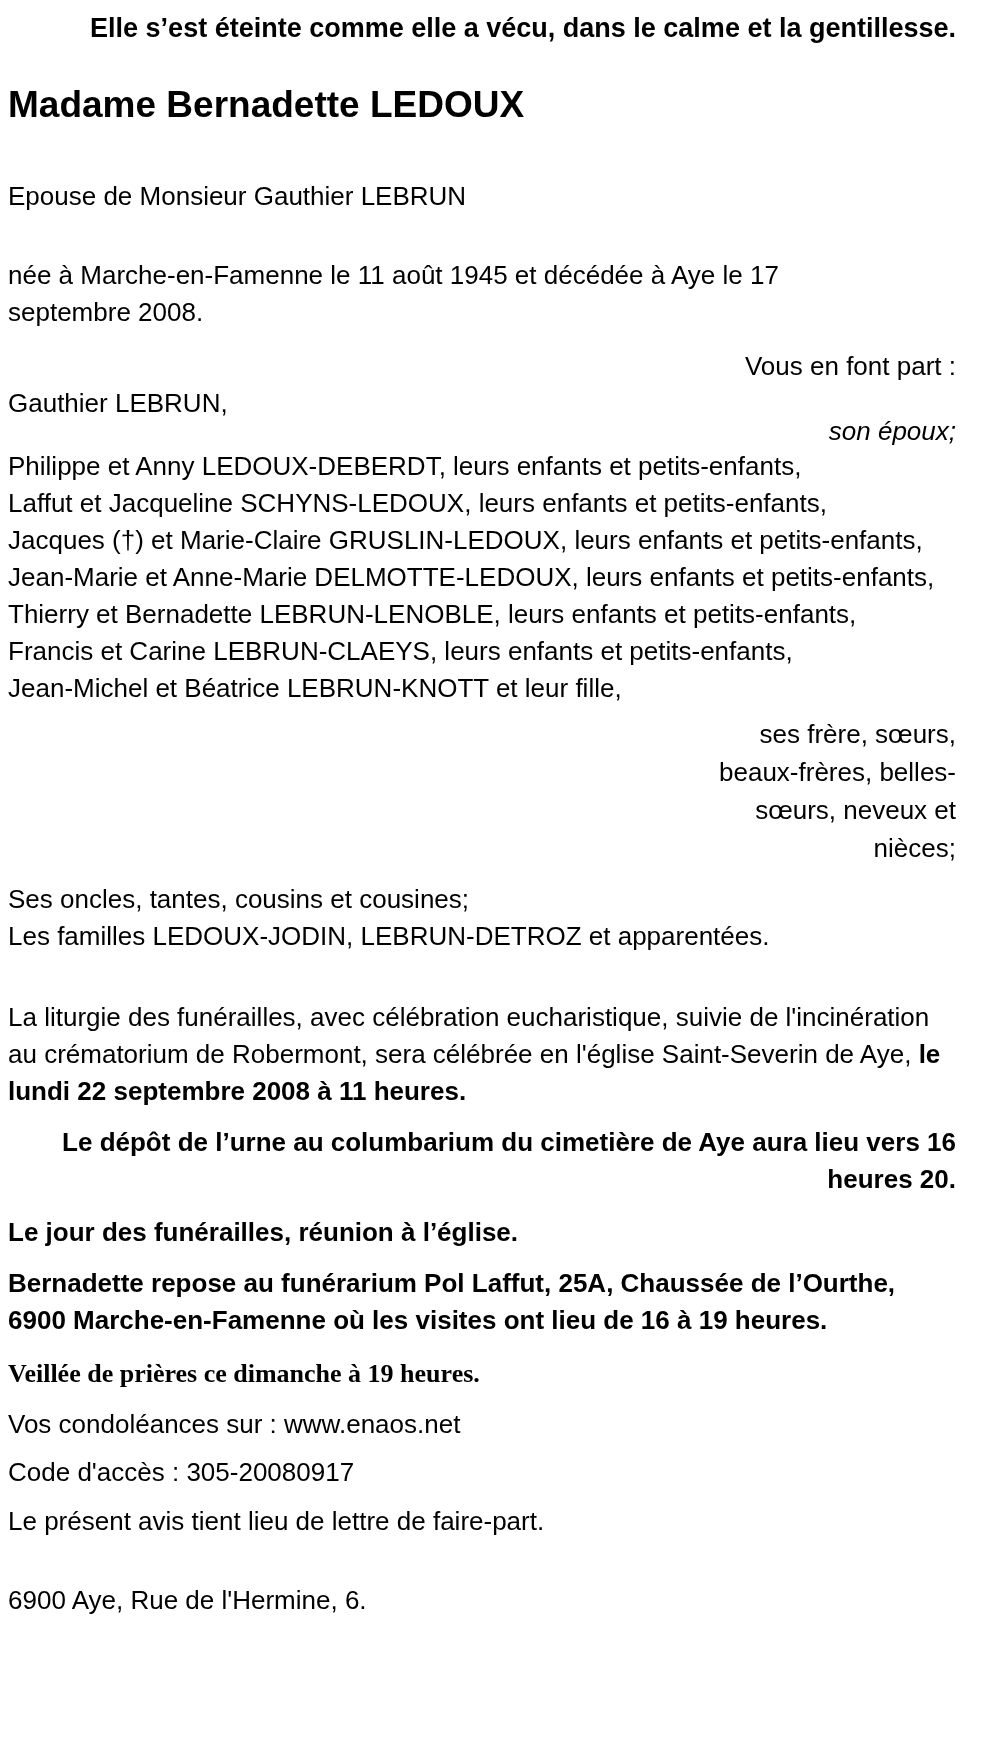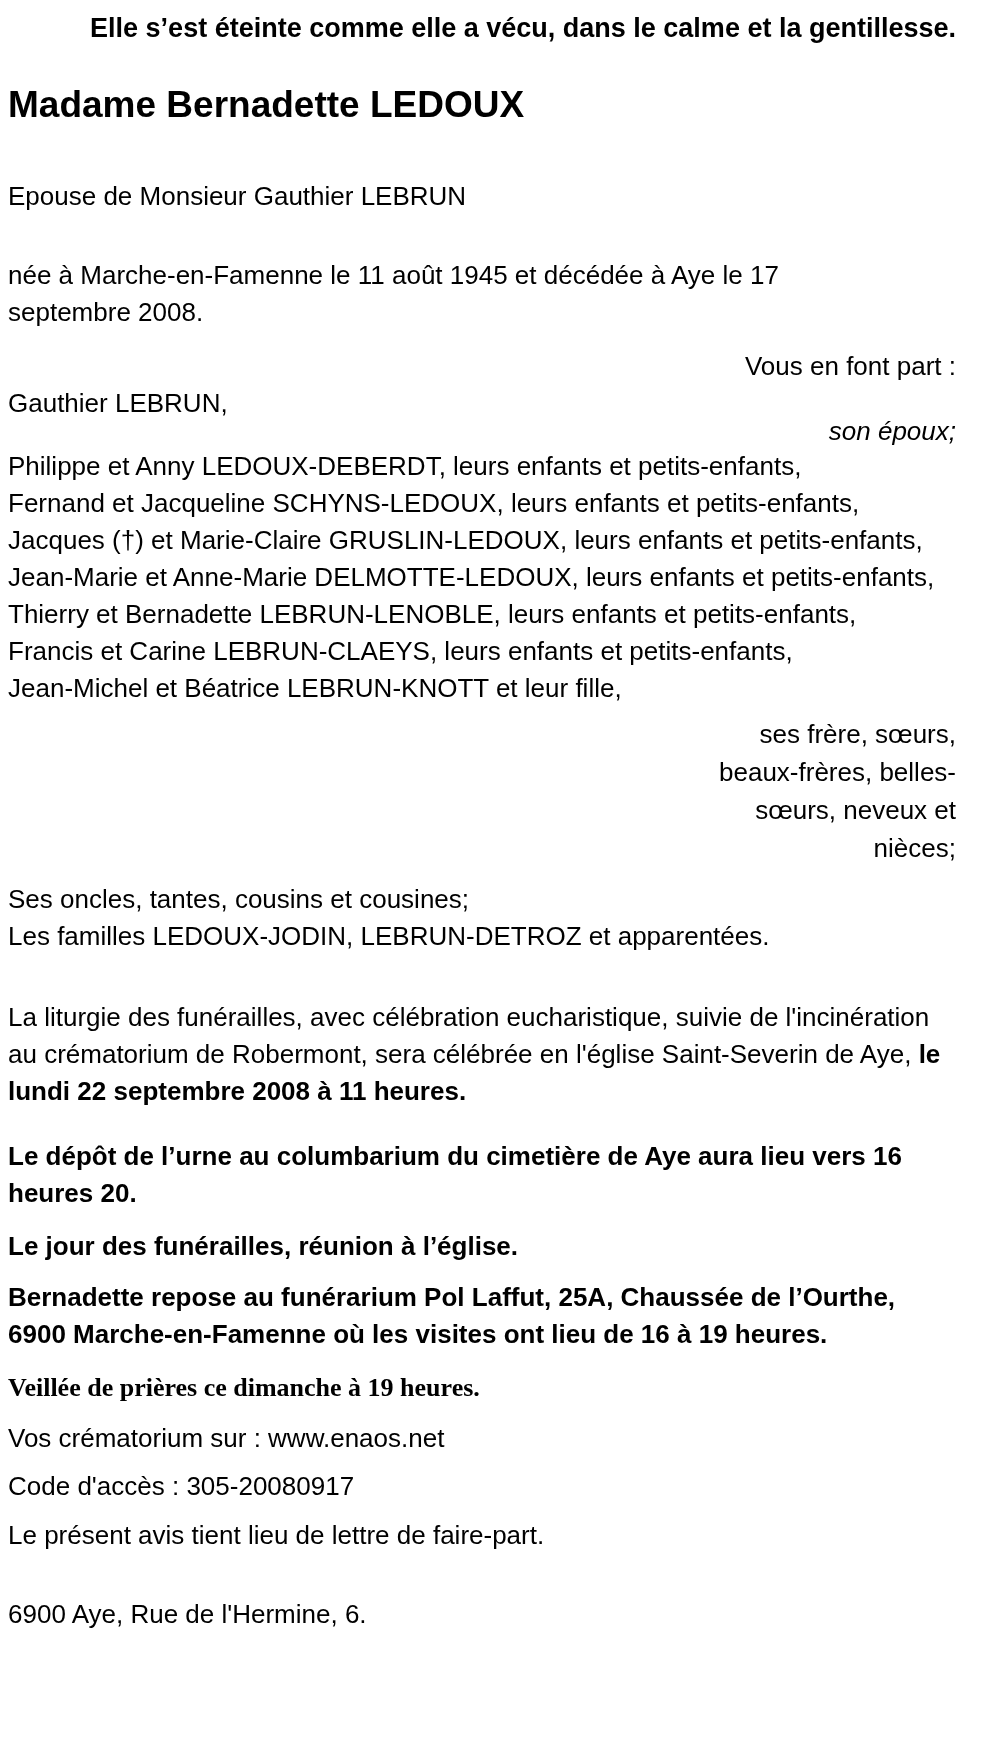--- a/index.html
+++ b/index.html
@@ -51,21 +51,21 @@
     margin-left: auto;
     max-width: 265px;
     text-align: right;
     line-height: 38px;
   }
   .relatives-line { margin-top: 14px; }
   .families-line  { margin-top: 0; }
   .ceremony-line  { margin-top: 44px; }
   .ceremony-line b { font-weight: 700; }
   .bold-par { font-weight: 700; }
-  .urn-line      { margin-top: 28px; }
+  .urn-line      { margin-top: 14px; text-align: right; }
   .reunion-line  { margin-top: 16px; }
   .repose-line   { margin-top: 14px; }
   .vigil-line    { margin-top: 16px; font-family: Liberation Serif, serif; }
   .condolences-line { margin-top: 14px; }
   .access-code-line { margin-top: 11px; }
   .notice-line      { margin-top: 12px; }
   .address-line     { margin-top: 42px; }
 </style>
 </head>
 <body>
@@ -79,21 +79,21 @@
   <p class="spouse-line">Epouse de Monsieur Gauthier LEBRUN</p>
 
   <p class="birth-death">née à Marche-en-Famenne le 11 août 1945 et décédée à Aye le 17 septembre 2008.</p>
 
   <p class="announce-intro">Vous en font part :</p>
   <p class="announcer">Gauthier LEBRUN,</p>
   <p class="relation-right">son époux;</p>
 
   <div class="family-list">
     <p>Philippe et Anny LEDOUX-DEBERDT, leurs enfants et petits-enfants,</p>
-    <p>Fernand et Jacqueline SCHYNS-LEDOUX, leurs enfants et petits-enfants,</p>
+    <p>Laffut et Jacqueline SCHYNS-LEDOUX, leurs enfants et petits-enfants,</p>
     <p>Jacques (†) et Marie-Claire GRUSLIN-LEDOUX, leurs enfants et petits-enfants,</p>
     <p>Jean-Marie et Anne-Marie DELMOTTE-LEDOUX, leurs enfants et petits-enfants,</p>
     <p>Thierry et Bernadette LEBRUN-LENOBLE, leurs enfants et petits-enfants,</p>
     <p>Francis et Carine LEBRUN-CLAEYS, leurs enfants et petits-enfants,</p>
     <p>Jean-Michel et Béatrice LEBRUN-KNOTT et leur fille,</p>
   </div>
 
   <p class="family-relation">ses frère, sœurs, beaux-frères, belles-sœurs, neveux et nièces;</p>
 
   <p class="relatives-line">Ses oncles, tantes, cousins et cousines;</p>
@@ -102,21 +102,21 @@
   <p class="ceremony-line"><span>La liturgie des funérailles, avec célébration eucharistique, suivie de l'incinération au crématorium de Robermont, sera célébrée en l'église Saint-Severin de Aye, </span><b>le lundi 22 septembre 2008 à 11 heures.</b></p>
 
   <p class="bold-par urn-line">Le dépôt de l’urne au columbarium du cimetière de Aye aura lieu vers 16 heures 20.</p>
 
   <p class="bold-par reunion-line">Le jour des funérailles, réunion à l’église.</p>
 
   <p class="bold-par repose-line">Bernadette repose au funérarium Pol Laffut, 25A, Chaussée de l’Ourthe, 6900 Marche-en-Famenne où les visites ont lieu de 16 à 19 heures.</p>
 
   <p class="bold-par vigil-line">Veillée de prières ce dimanche à 19 heures.</p>
 
-  <p class="condolences-line">Vos crématorium sur : www.enaos.net</p>
+  <p class="condolences-line">Vos condoléances sur : www.enaos.net</p>
 
   <p class="access-code-line">Code d'accès : 305-20080917</p>
 
   <p class="notice-line">Le présent avis tient lieu de lettre de faire-part.</p>
 
   <p class="address-line">6900 Aye, Rue de l'Hermine, 6.</p>
 
 </div>
 
 </body></html>

